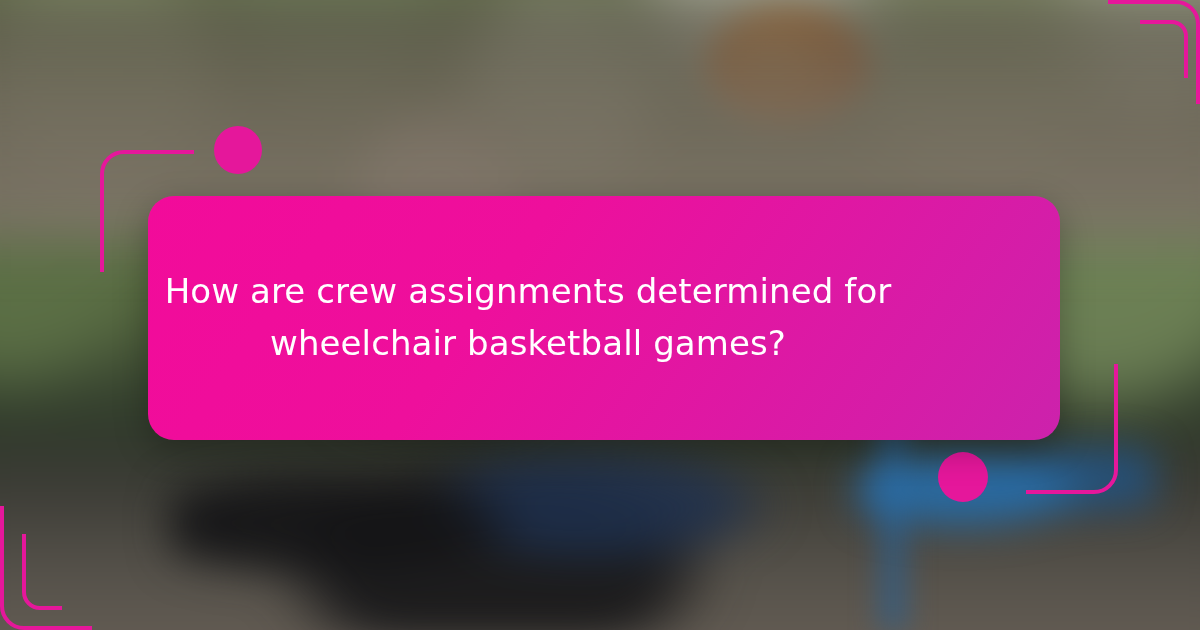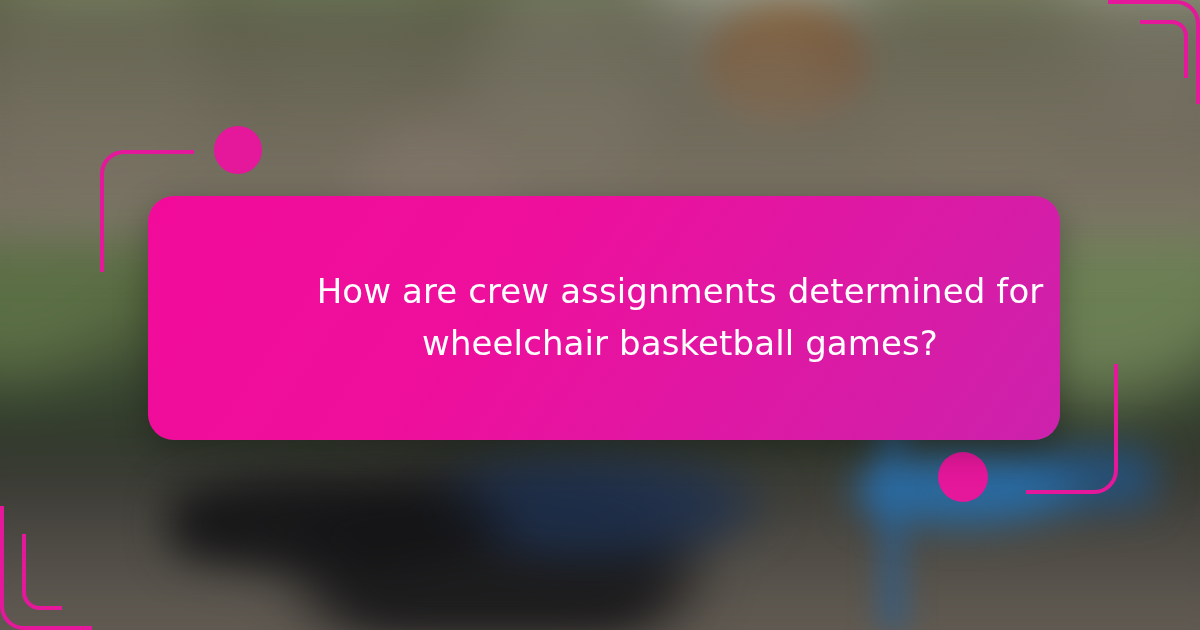--- a/index.html
+++ b/index.html
@@ -138,21 +138,21 @@
     position: absolute;
     left: 148px;
     top: 196px;
     width: 912px;
     height: 244px;
     border-radius: 26px;
     background: linear-gradient(125deg, #f20b9a 0%, #ee0f9c 38%, #cc22ac 100%);
     box-shadow: 0 10px 34px rgba(0,0,0,0.28);
     display: flex;
     align-items: center;
-    justify-content: flex-end;
+    justify-content: flex-start;
   }
   .card-text {
     width: 760px;
     text-align: center;
     color: #ffffff;
     font-size: 34px;
     line-height: 1.52;
     font-weight: 400;
     letter-spacing: 0.1px;
   }

